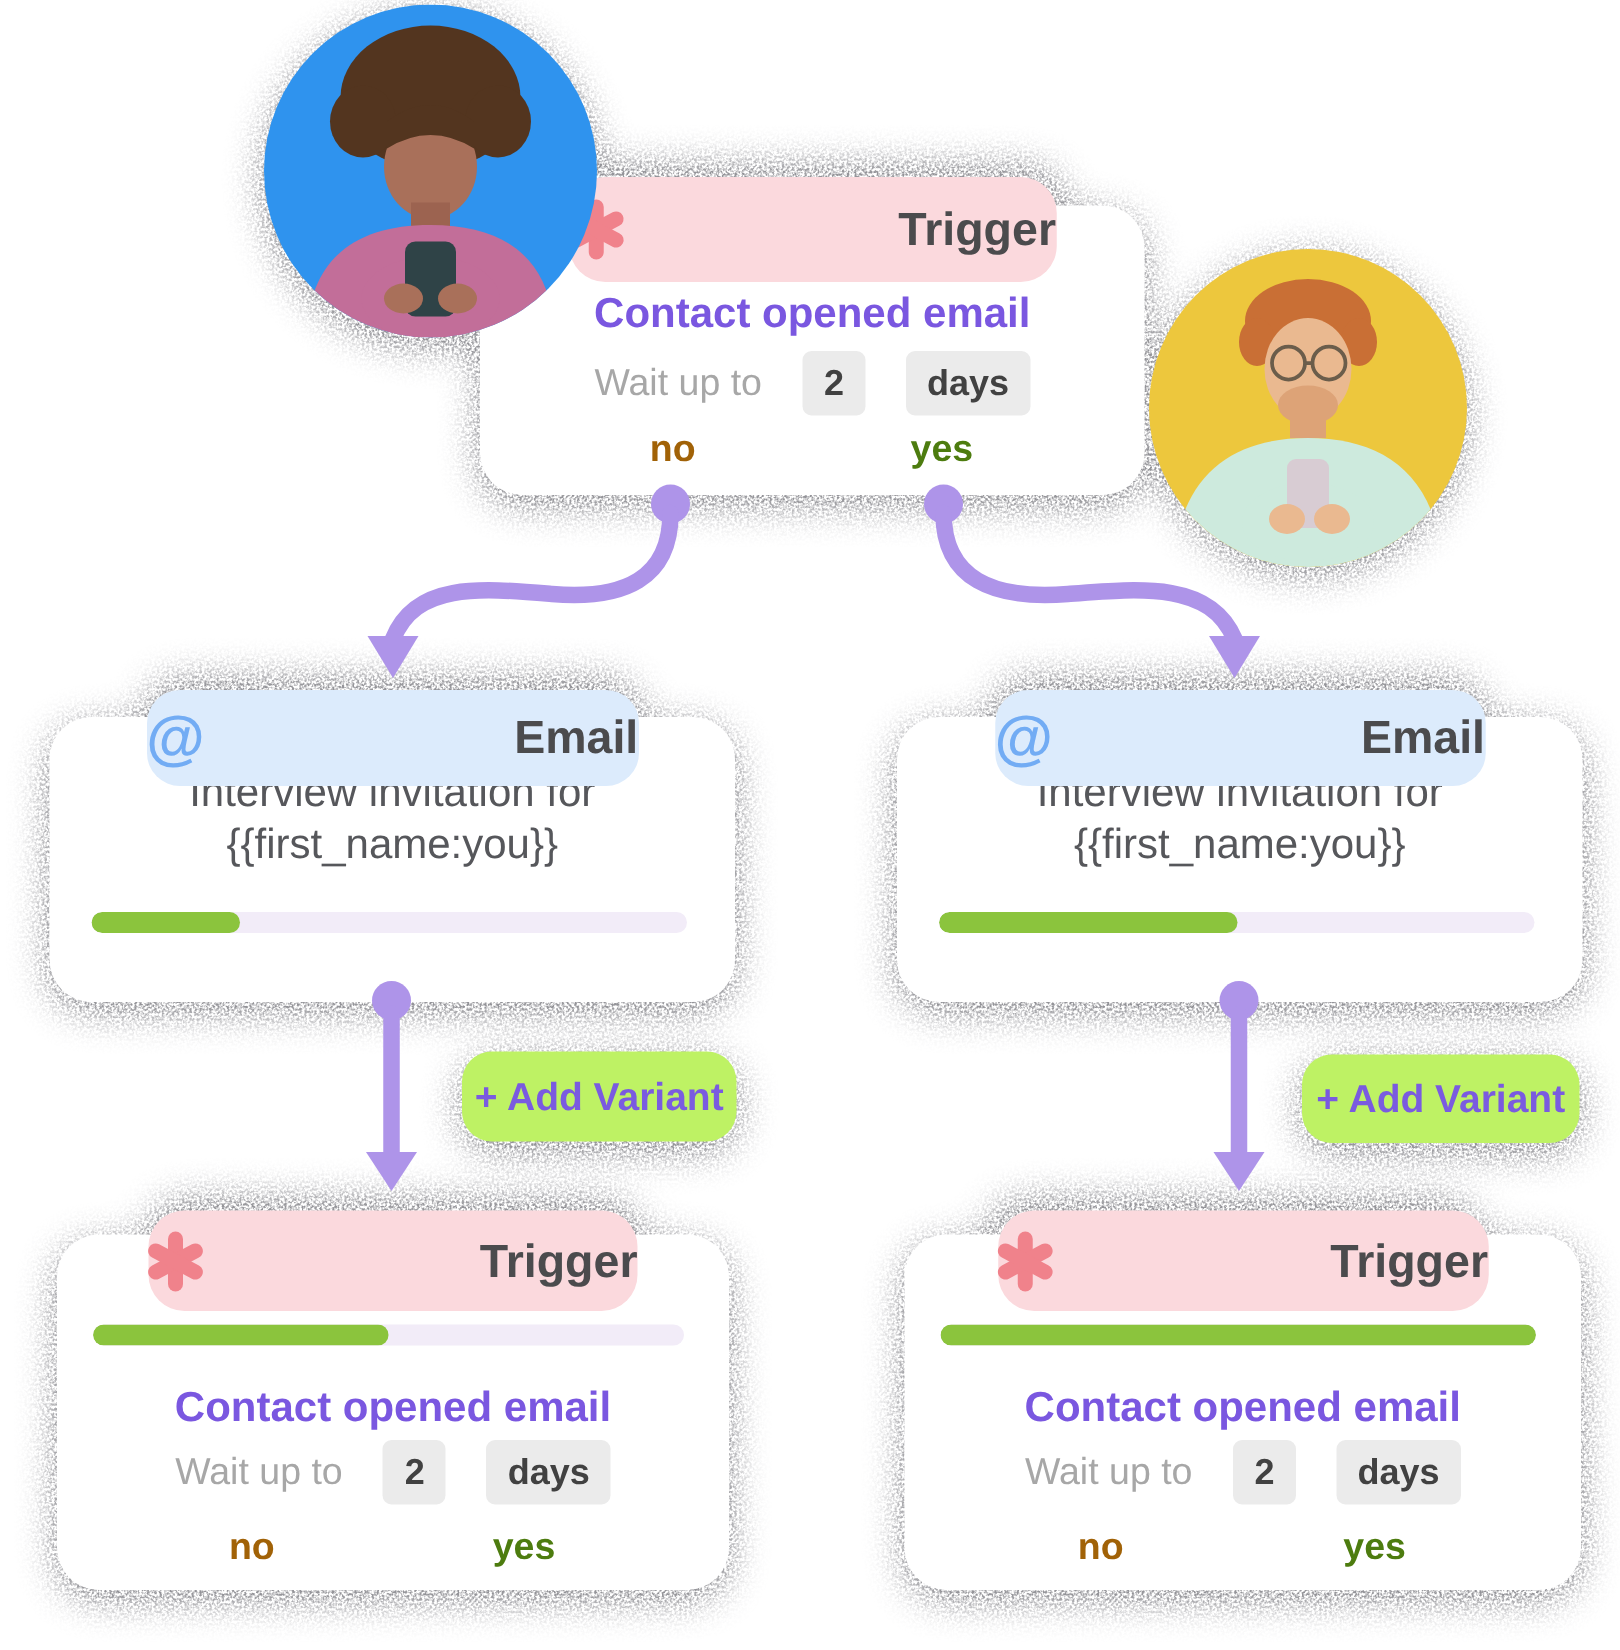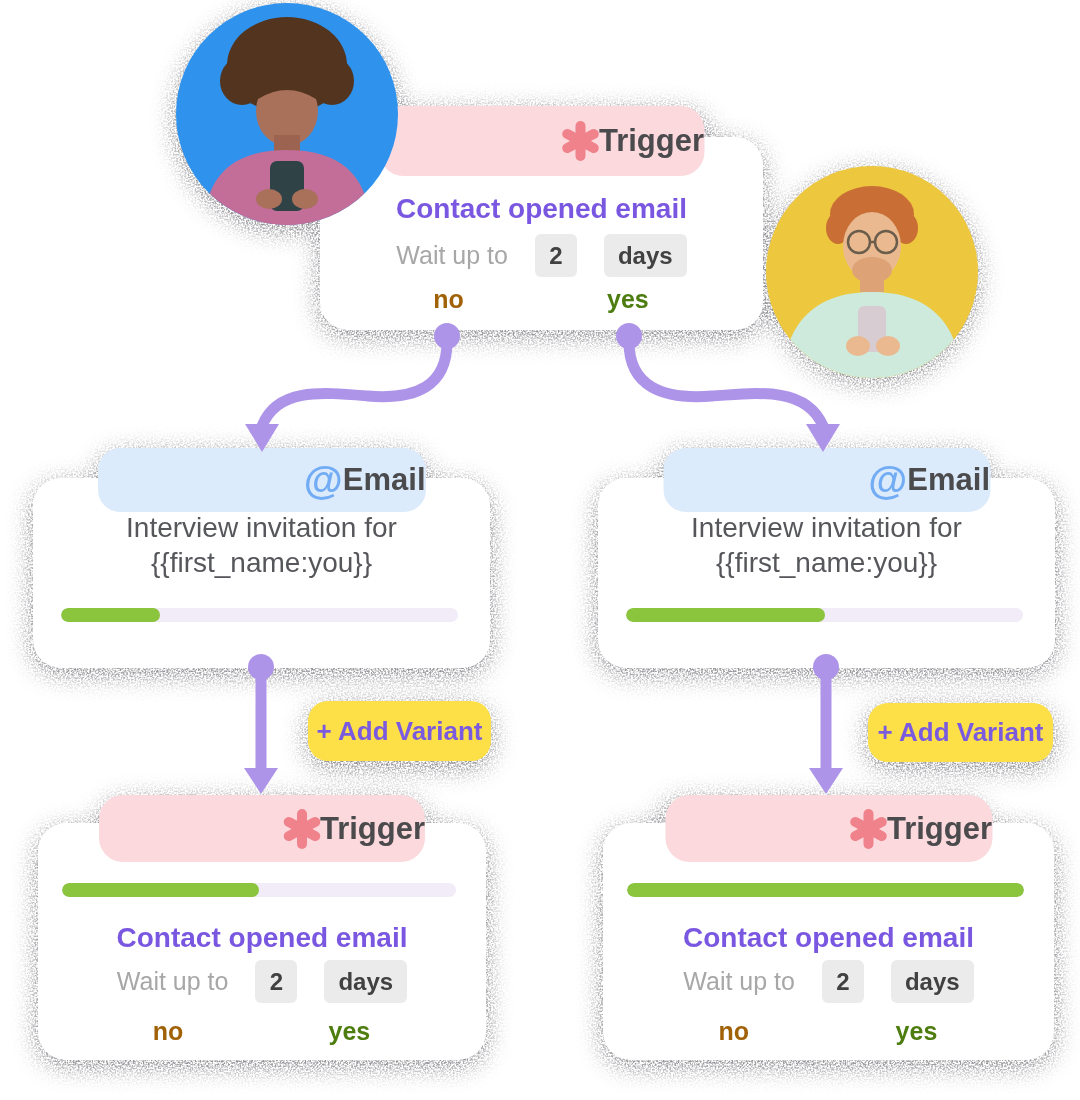--- a/index.html
+++ b/index.html
@@ -7,22 +7,22 @@
     position:relative;width:1080px;height:1100px;margin:0 auto;overflow:hidden;
     background:#ffffff;font-family:"Liberation Sans","DejaVu Sans",sans-serif;
   }
   .layer{position:absolute;left:0;top:0;width:1080px;height:1100px;pointer-events:none;}
   #shadow-layer{z-index:0;}
   #arrow-layer{z-index:5;}
   .photo{position:absolute;z-index:6;}
 
   .node{position:absolute;z-index:2;}
   .pill{
-    position:absolute;top:0;left:50%;transform:translateX(-50%);
-    display:flex;align-items:center;justify-content:flex-end;z-index:2;
+    position:absolute;top:12px;left:50%;transform:translateX(-50%);
+    display:flex;align-items:center;justify-content:space-between;z-index:2;
   }
   .pill-trigger{background:#fbd9dd;border-radius:24px;}
   .pill-email{background:#dcebfc;border-radius:22px;}
   .pill-label{font-size:31px;font-weight:bold;color:#4b4b4d;white-space:nowrap;}
 
   .card{
     position:absolute;left:0;right:0;background:#ffffff;border-radius:28px;
     z-index:1;text-align:center;
   }
 
@@ -62,21 +62,21 @@
 
   .email-node .email-title{margin-top:32px;}
   .email-node .progress{margin:28px 32px 0 28px;}
 
   .trigger-bottom .progress{margin:60px 30px 0 24px;}
   .trigger-bottom .event-text{margin-top:25px;}
   .trigger-bottom .wait-row{margin-top:6px;}
   .trigger-bottom .branch-row{margin-top:14px;}
 
   .variant-btn{
-    position:absolute;background:#fde047;border-radius:20px;z-index:2;
+    position:absolute;background:#bef264;border-radius:20px;z-index:2;
     display:flex;align-items:center;justify-content:center;
     color:#7a5be0;font-weight:bold;font-size:26px;white-space:nowrap;
   }
 </style>
 </head>
 <body>
 
 <div class="canvas">
 
   <svg id="shadow-layer" class="layer" width="1080" height="1100" viewBox="0 0 1080 1100">

